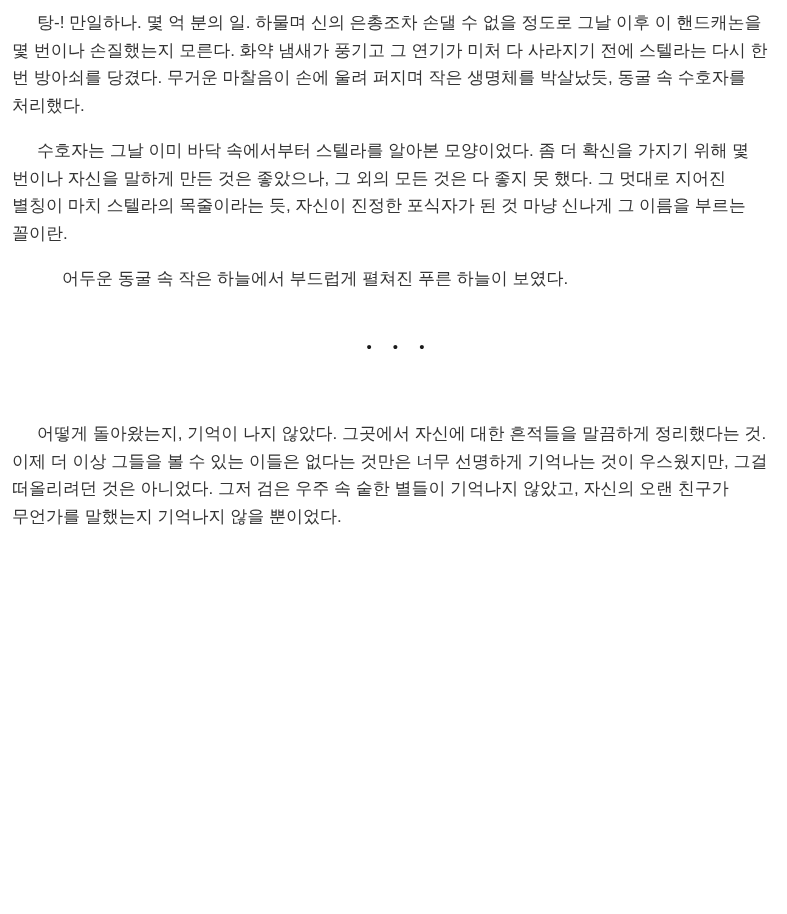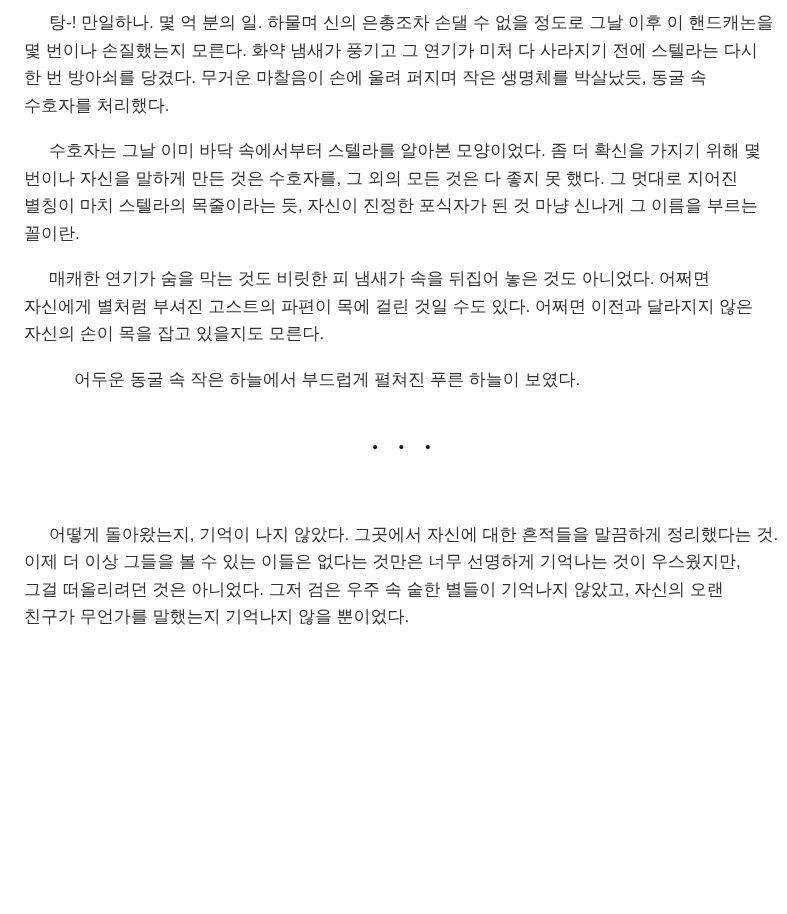--- a/index.html
+++ b/index.html
@@ -15,21 +15,21 @@
     font-family: "Liberation Sans", "DejaVu Sans", sans-serif;
     font-size: 17px;
     line-height: 27.5px;
     color: #333333;
     -webkit-font-smoothing: antialiased;
   }
   main.story-page {
     box-sizing: border-box;
     width: 787px;
     height: 914px;
-    padding: 9px 8px 0 24px;
+    padding: 9px 8px 0 12px;
     background: #ffffff;
   }
   article.story-text p {
     margin: 0 0 18px 0;
     text-indent: 25px;
     word-break: keep-all;
     overflow-wrap: break-word;
     text-align: left;
   }
   article.story-text p.deep-indent {
@@ -44,19 +44,18 @@
     word-spacing: 17px;
     text-indent: 0;
   }
 </style>
 </head>
 <body>
 
 <main class="story-page">
   <article class="story-text">
     <p>탕-! 만일하나. 몇 억 분의 일. 하물며 신의 은총조차 손댈 수 없을 정도로 그날 이후 이 핸드캐논을 몇 번이나 손질했는지 모른다. 화약 냄새가 풍기고 그 연기가 미처 다 사라지기 전에 스텔라는 다시 한 번 방아쇠를 당겼다. 무거운 마찰음이 손에 울려 퍼지며 작은 생명체를 박살났듯, 동굴 속 수호자를 처리했다.</p>
-    <p>수호자는 그날 이미 바닥 속에서부터 스텔라를 알아본 모양이었다. 좀 더 확신을 가지기 위해 몇 번이나 자신을 말하게 만든 것은 수호자를, 그 외의 모든 것은 다 좋지 못 했다. 그 멋대로 지어진 별칭이 마치 스텔라의 목줄이라는 듯, 자신이 진정한 포식자가 된 것 마냥 신나게 그 이름을 부르는 꼴이란.</p>
-    <p>매캐한 연기가 숨을 막는 것도 비릿한 피 냄새가 속을 뒤집어 놓은 것도 아니었다. 어쩌면 자신에게 별처럼 부셔진 고스트의 파편이 목에 걸린 것일 수도 있다. 어쩌면 이전과 달라지지 않은 자신의 손이 목을 잡고 있을지도 모른다.</p>
+    <p>수호자는 그날 이미 바닥 속에서부터 스텔라를 알아본 모양이었다. 좀 더 확신을 가지기 위해 몇 번이나 자신을 말하게 만든 것은 좋았으나, 그 외의 모든 것은 다 좋지 못 했다. 그 멋대로 지어진 별칭이 마치 스텔라의 목줄이라는 듯, 자신이 진정한 포식자가 된 것 마냥 신나게 그 이름을 부르는 꼴이란.</p>
     <p class="deep-indent">어두운 동굴 속 작은 하늘에서 부드럽게 펼쳐진 푸른 하늘이 보였다.</p>
     <div class="scene-separator">• • •</div>
     <p>어떻게 돌아왔는지, 기억이 나지 않았다. 그곳에서 자신에 대한 흔적들을 말끔하게 정리했다는 것. 이제 더 이상 그들을 볼 수 있는 이들은 없다는 것만은 너무 선명하게 기억나는 것이 우스웠지만, 그걸 떠올리려던 것은 아니었다. 그저 검은 우주 속 숱한 별들이 기억나지 않았고, 자신의 오랜 친구가 무언가를 말했는지 기억나지 않을 뿐이었다.</p>
   </article>
 </main>
 
 </body></html>

